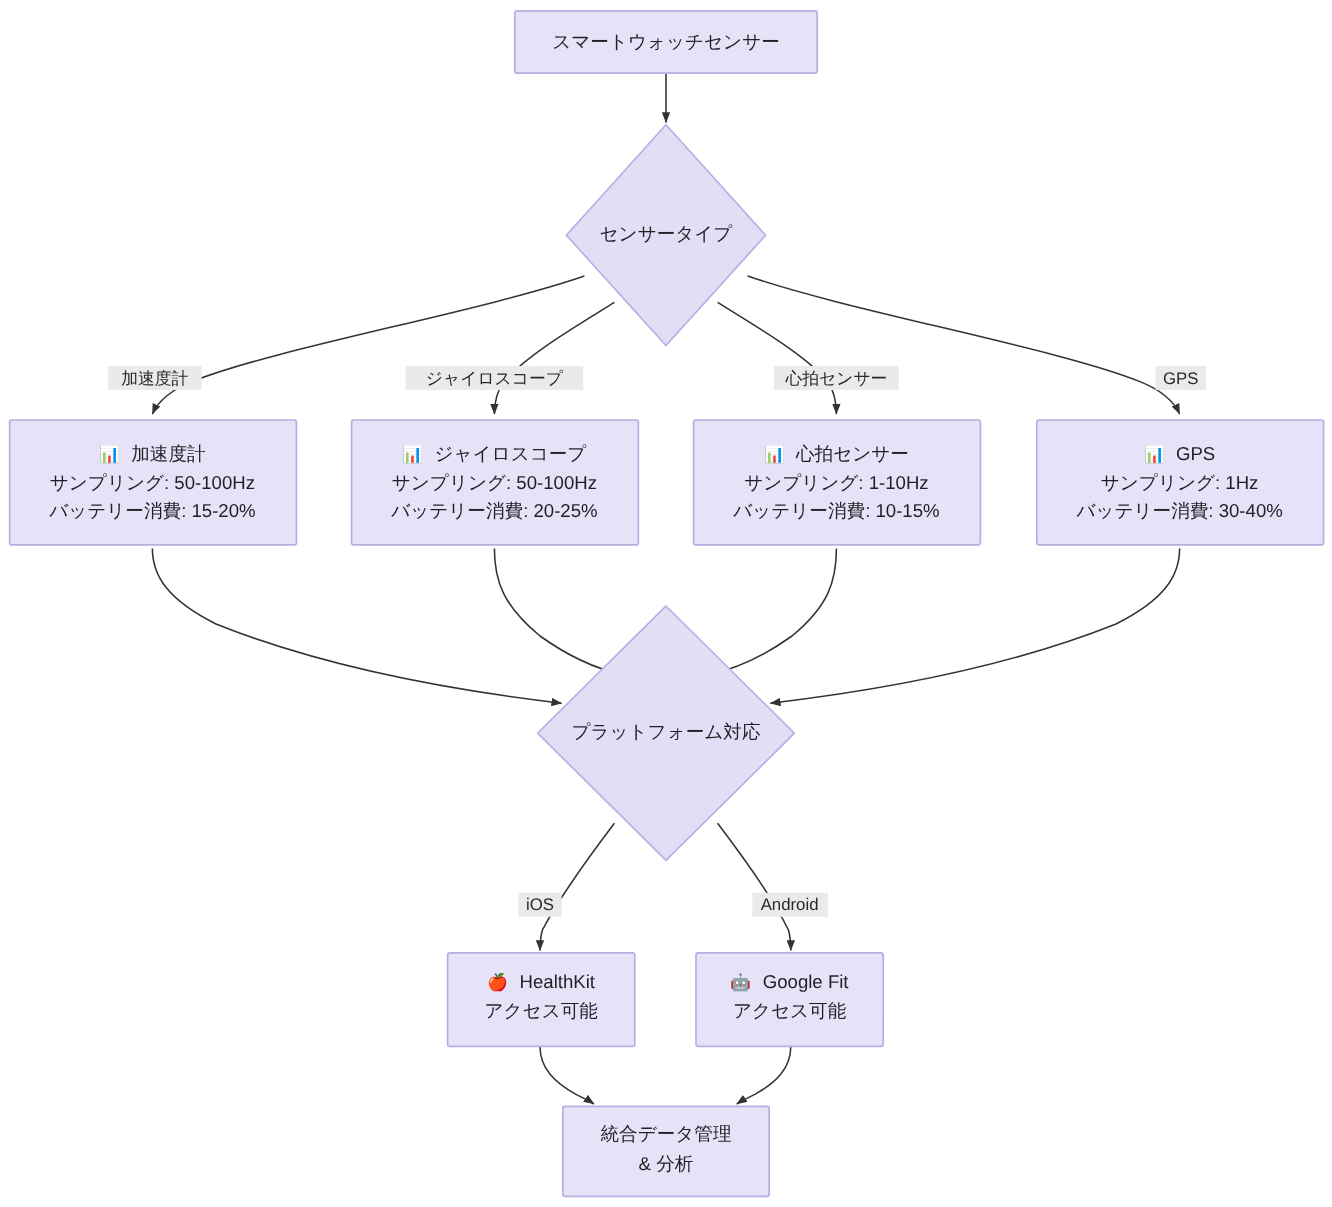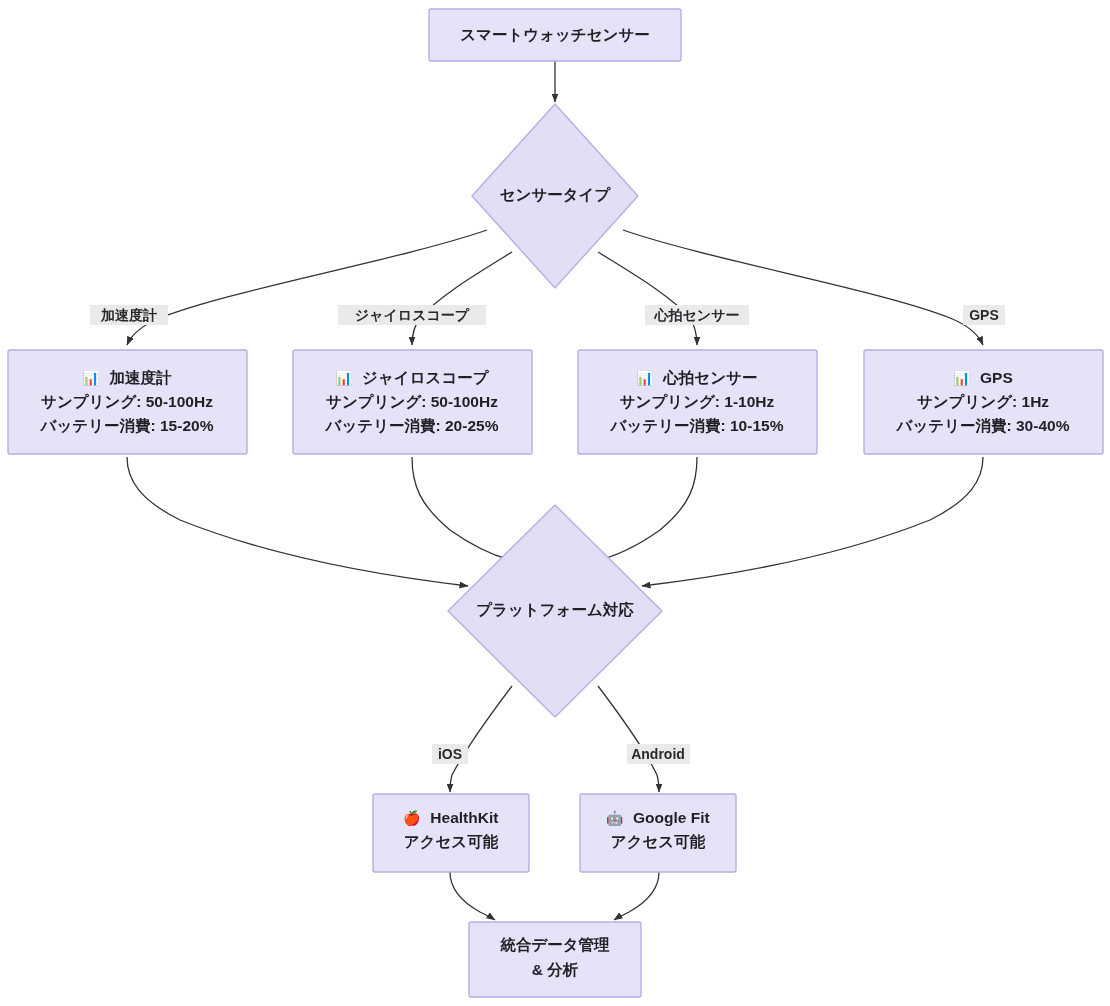--- a/index.html
+++ b/index.html
@@ -12,21 +12,20 @@
     width: 1110px;
     height: 1006px;
     font-family: "Liberation Sans", "DejaVu Sans", sans-serif;
     overflow: hidden;
     position: relative;
   }
   #flowchart-root {
     position: relative;
     width: 1016px;
     height: 1006px;
-    font-weight: bold;
   }
   svg.diagram {
     position: absolute;
     top: 0;
     left: 0;
     width: 1110px;
     height: 1006px;
     display: block;
   }
   .node-rect {

